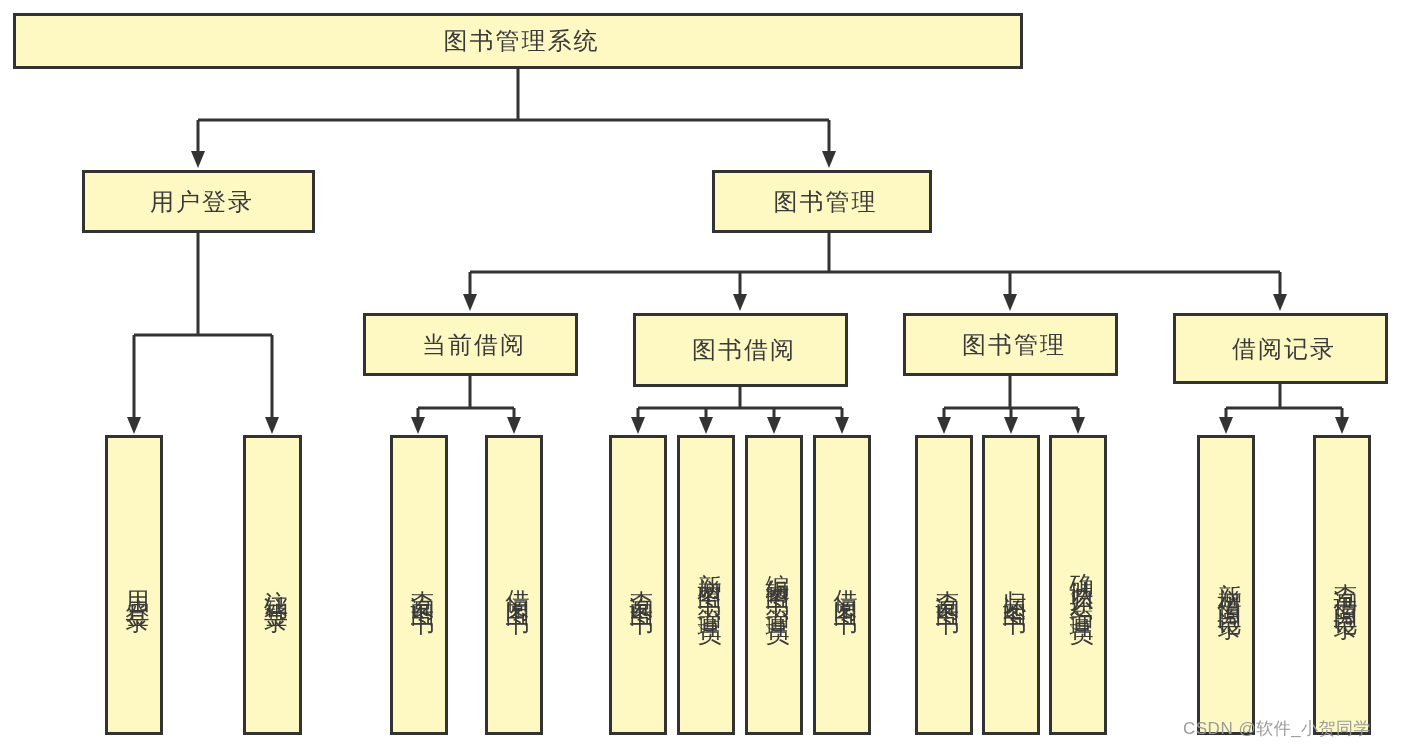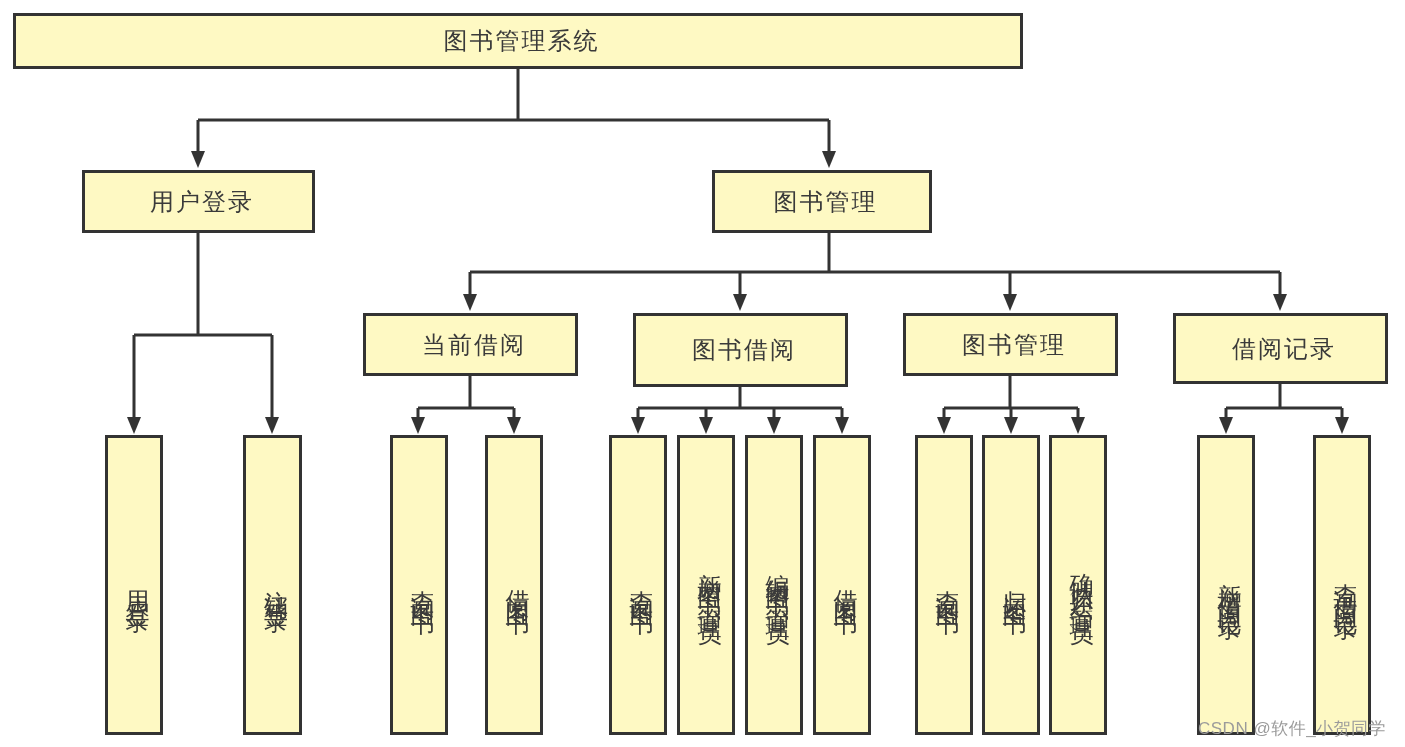--- a/index.html
+++ b/index.html
@@ -37,21 +37,20 @@
     white-space:nowrap;
   }
   .watermark{
     position:absolute;
     left:1183px;top:717px;
     font-size:17px;
     color:#9b9b9b;
     letter-spacing:0.5px;
     white-space:nowrap;
     z-index:5;
-    margin-left:15px;
   }
 </style>
 </head>
 <body>
 
 <div id="canvas">
 
   <svg id="connectors" viewBox="0 0 1405 747" xmlns="http://www.w3.org/2000/svg">
     <g stroke="#333333" stroke-width="3" fill="none">
 

